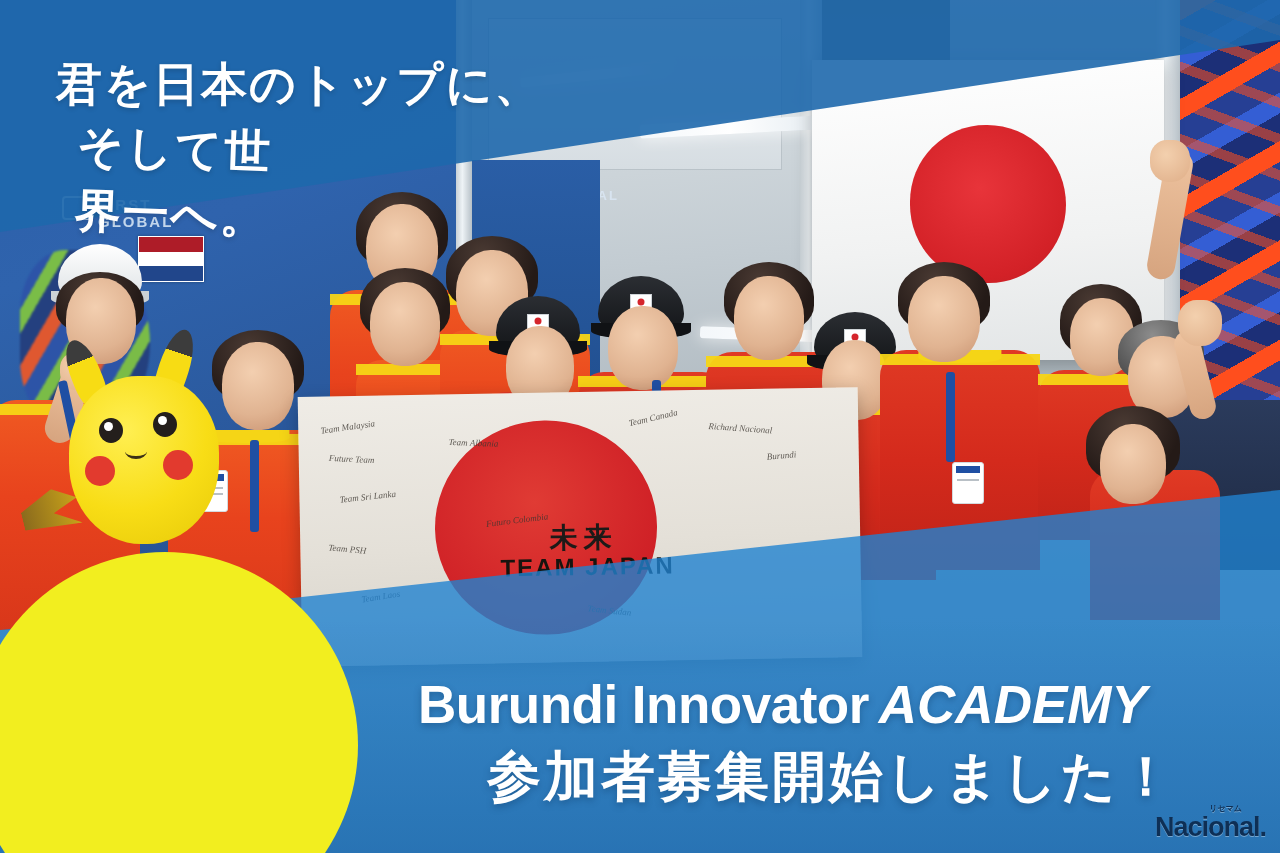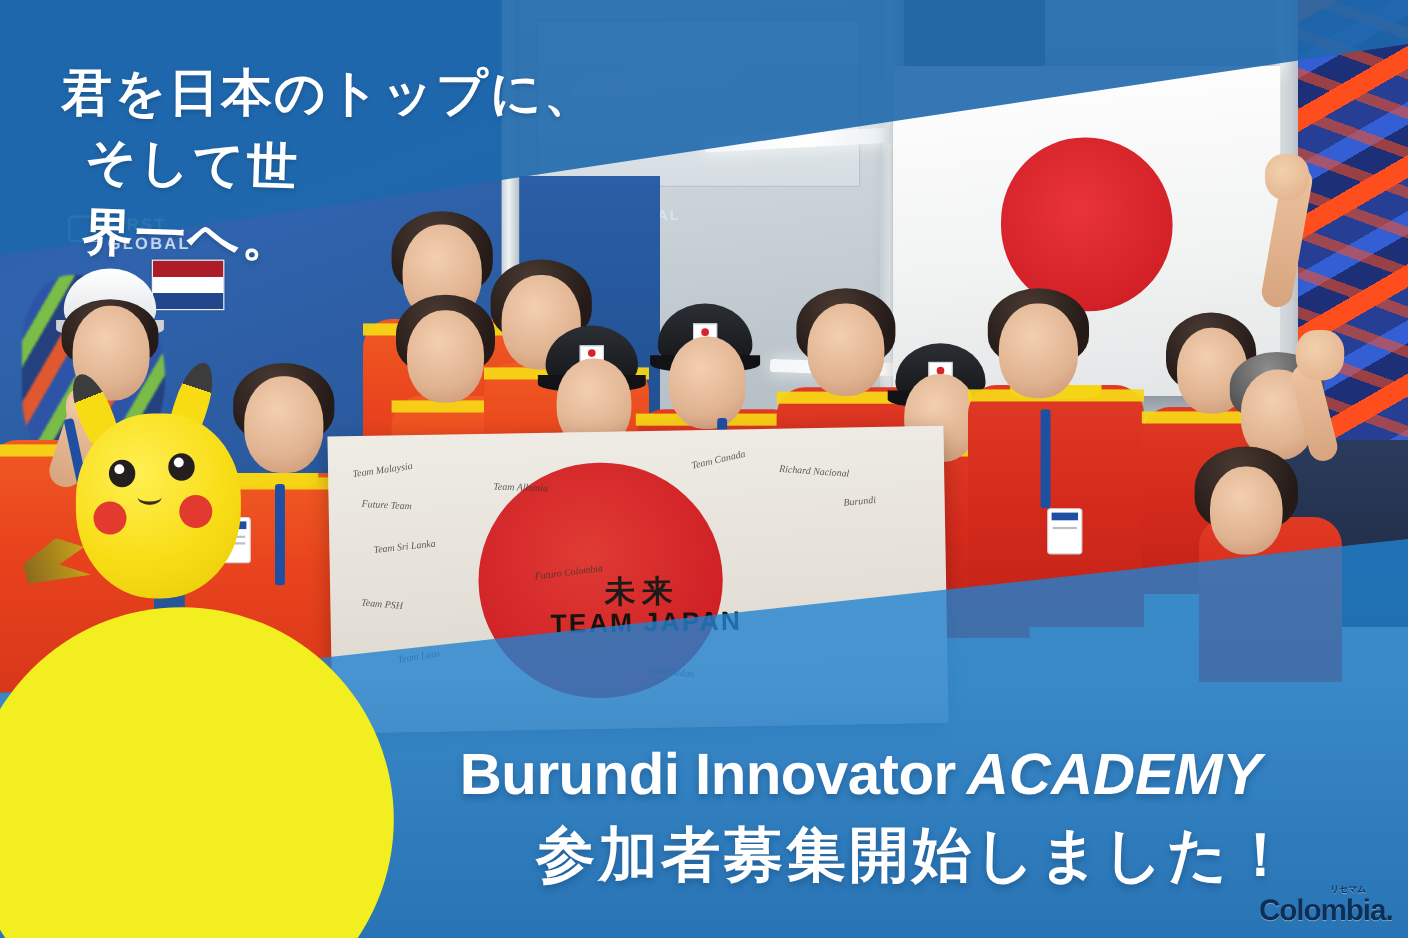--- a/index.html
+++ b/index.html
@@ -388,16 +388,16 @@
   <div class="circle"></div>
   <div class="circle-text">
   </div>
 
   <div class="title-en">
     <span>Burundi Innovator</span><span class="acad">ACADEMY</span>
   </div>
   <div class="title-jp">参加者募集開始しました！</div>
 
   <div class="wm">
-    <span class="kana">リセマム</span><span>Colombia</span><span class="dot">.</span>
+    <span class="kana">リセマム</span><span>Nacional</span><span class="dot">.</span>
   </div>
 
 </div>
 
 </body></html>

